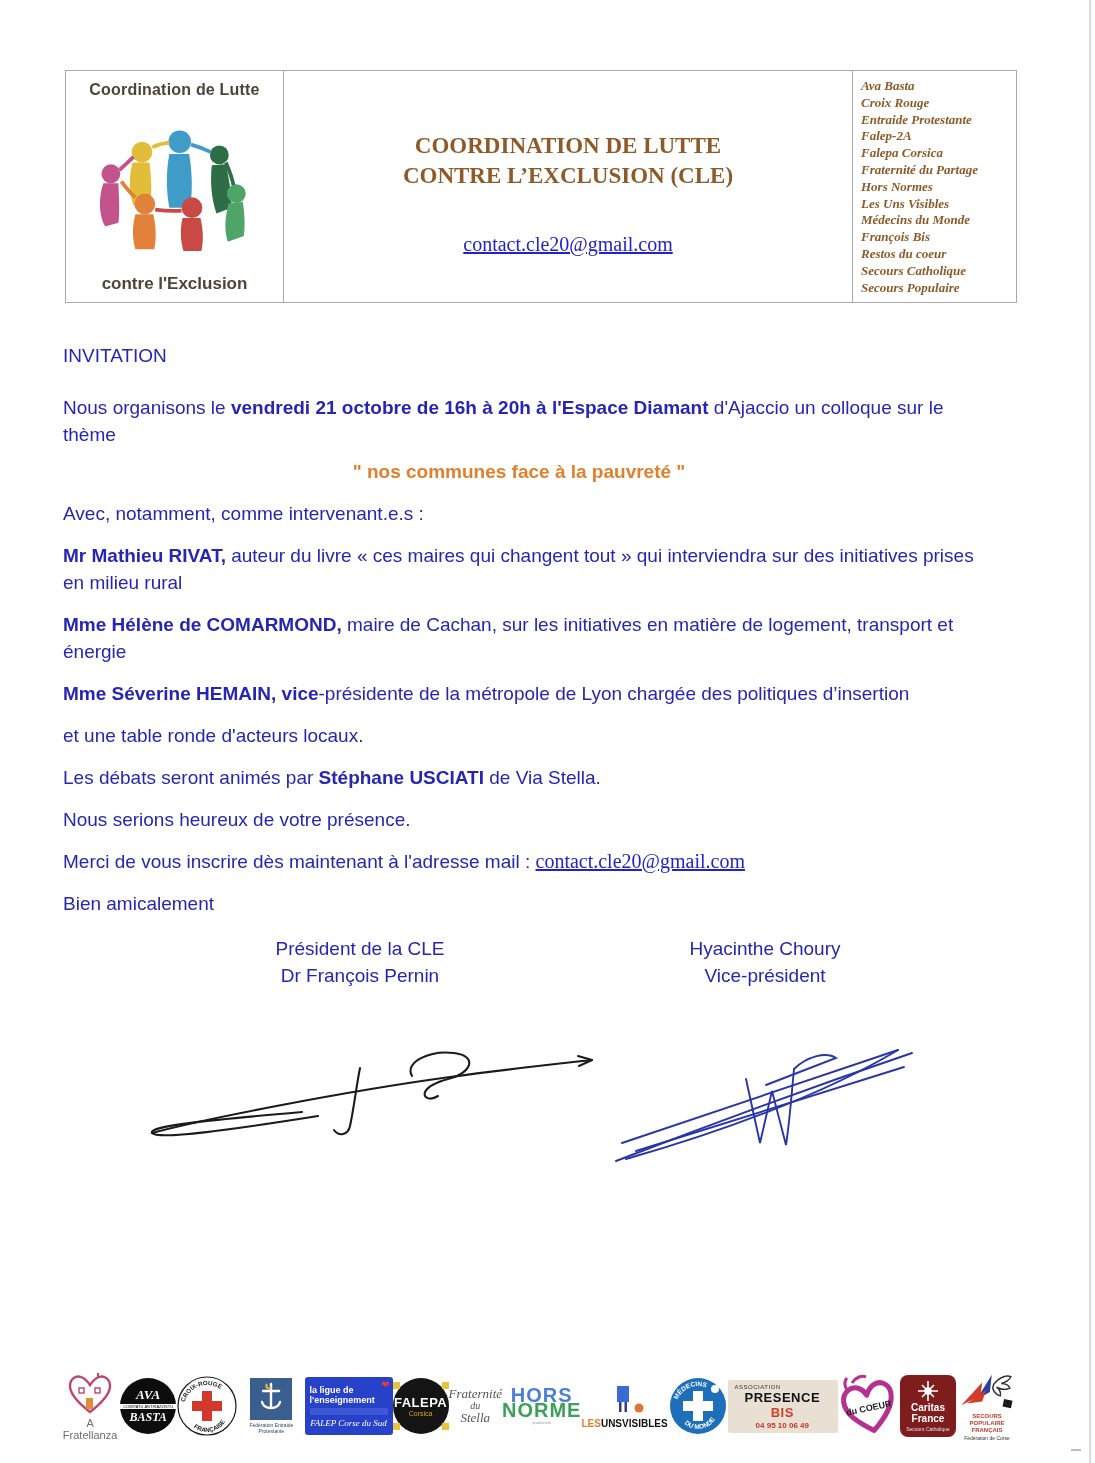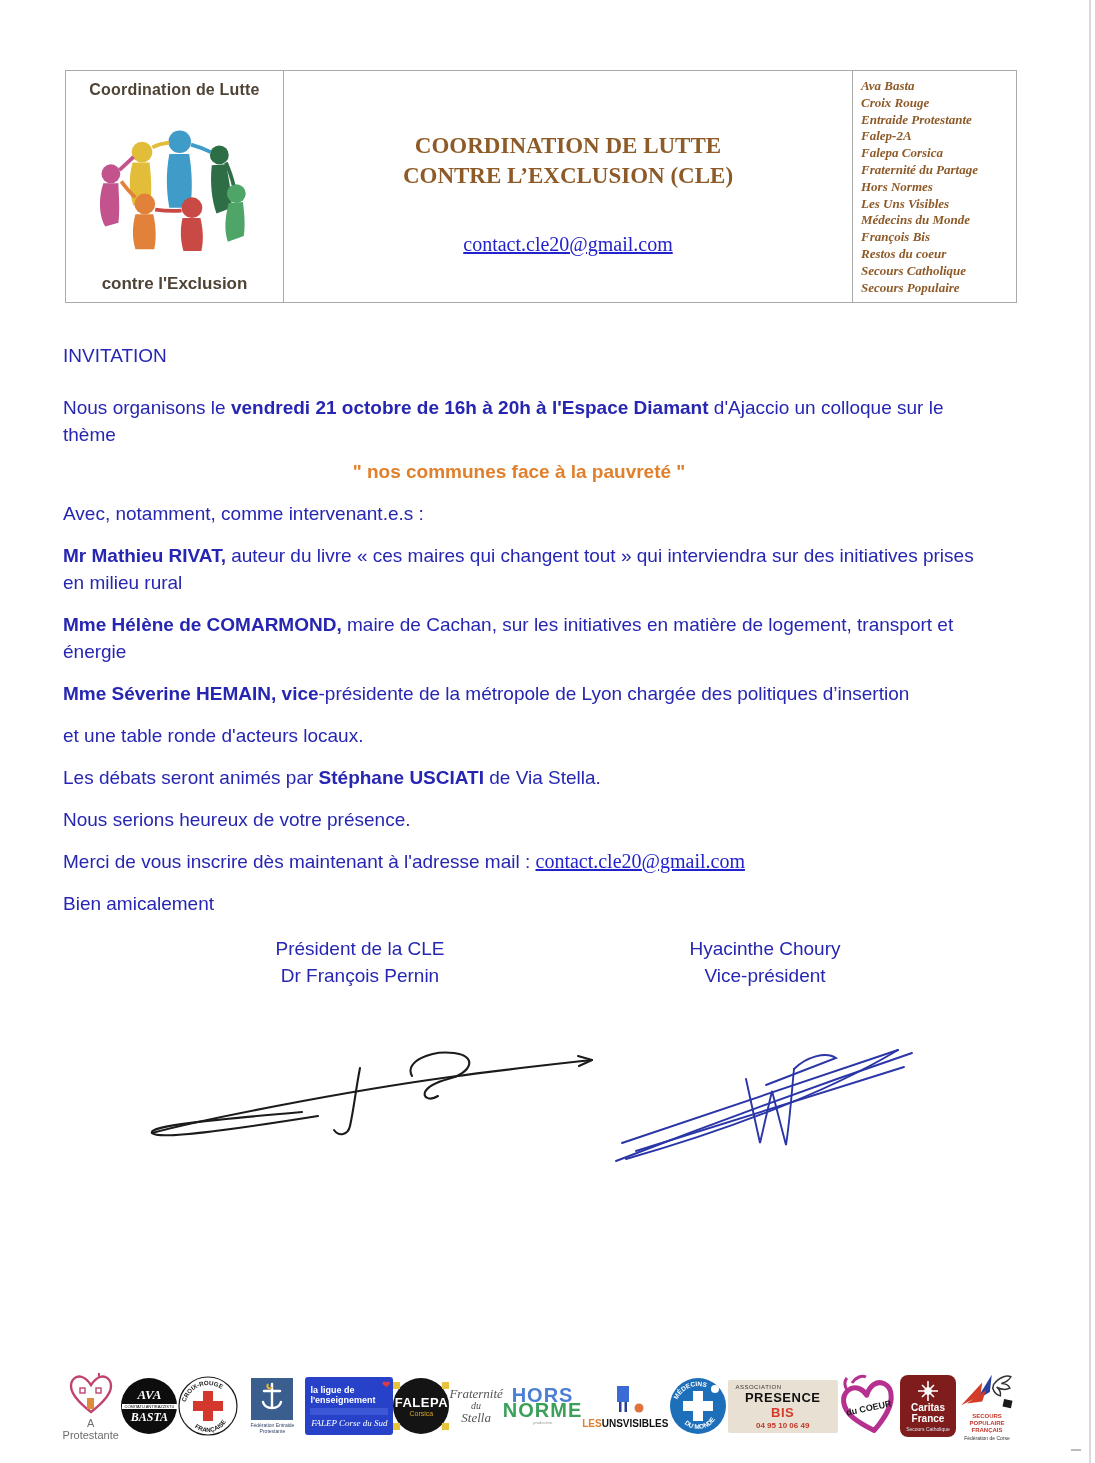--- a/index.html
+++ b/index.html
@@ -231,21 +231,21 @@
   <div class="footer-strip">
 
     <div class="logo-item">
       <svg width="46" height="44" viewBox="0 0 46 44">
         <path d="M23,40 C10,30 3,22 3,14 C3,7 9,3 14,5 C18,6.5 21,10 23,13 C25,10 28,6.5 32,5 C37,3 43,7 43,14 C43,22 36,30 23,40 Z" fill="none" stroke="#c0426e" stroke-width="2.4"></path>
         <rect x="19" y="26" width="7" height="11" fill="#e08a3c"></rect>
         <rect x="12" y="16" width="5" height="5" fill="none" stroke="#c0426e" stroke-width="1.4"></rect>
         <rect x="28" y="16" width="5" height="5" fill="none" stroke="#c0426e" stroke-width="1.4"></rect>
         <path d="M31,6 L31,1" stroke="#c0426e" stroke-width="2"></path>
       </svg>
-      <div class="frat-label">A Protestante</div>
+      <div class="frat-label">A Fratellanza</div>
     </div>
 
     <div class="logo-item">
       <div class="circle-black">
         <div class="ava-line1">AVA</div>
         <div class="ava-band">COMITATU ANTIRAZZISTU</div>
         <div class="ava-line2">BASTA</div>
       </div>
     </div>
 

